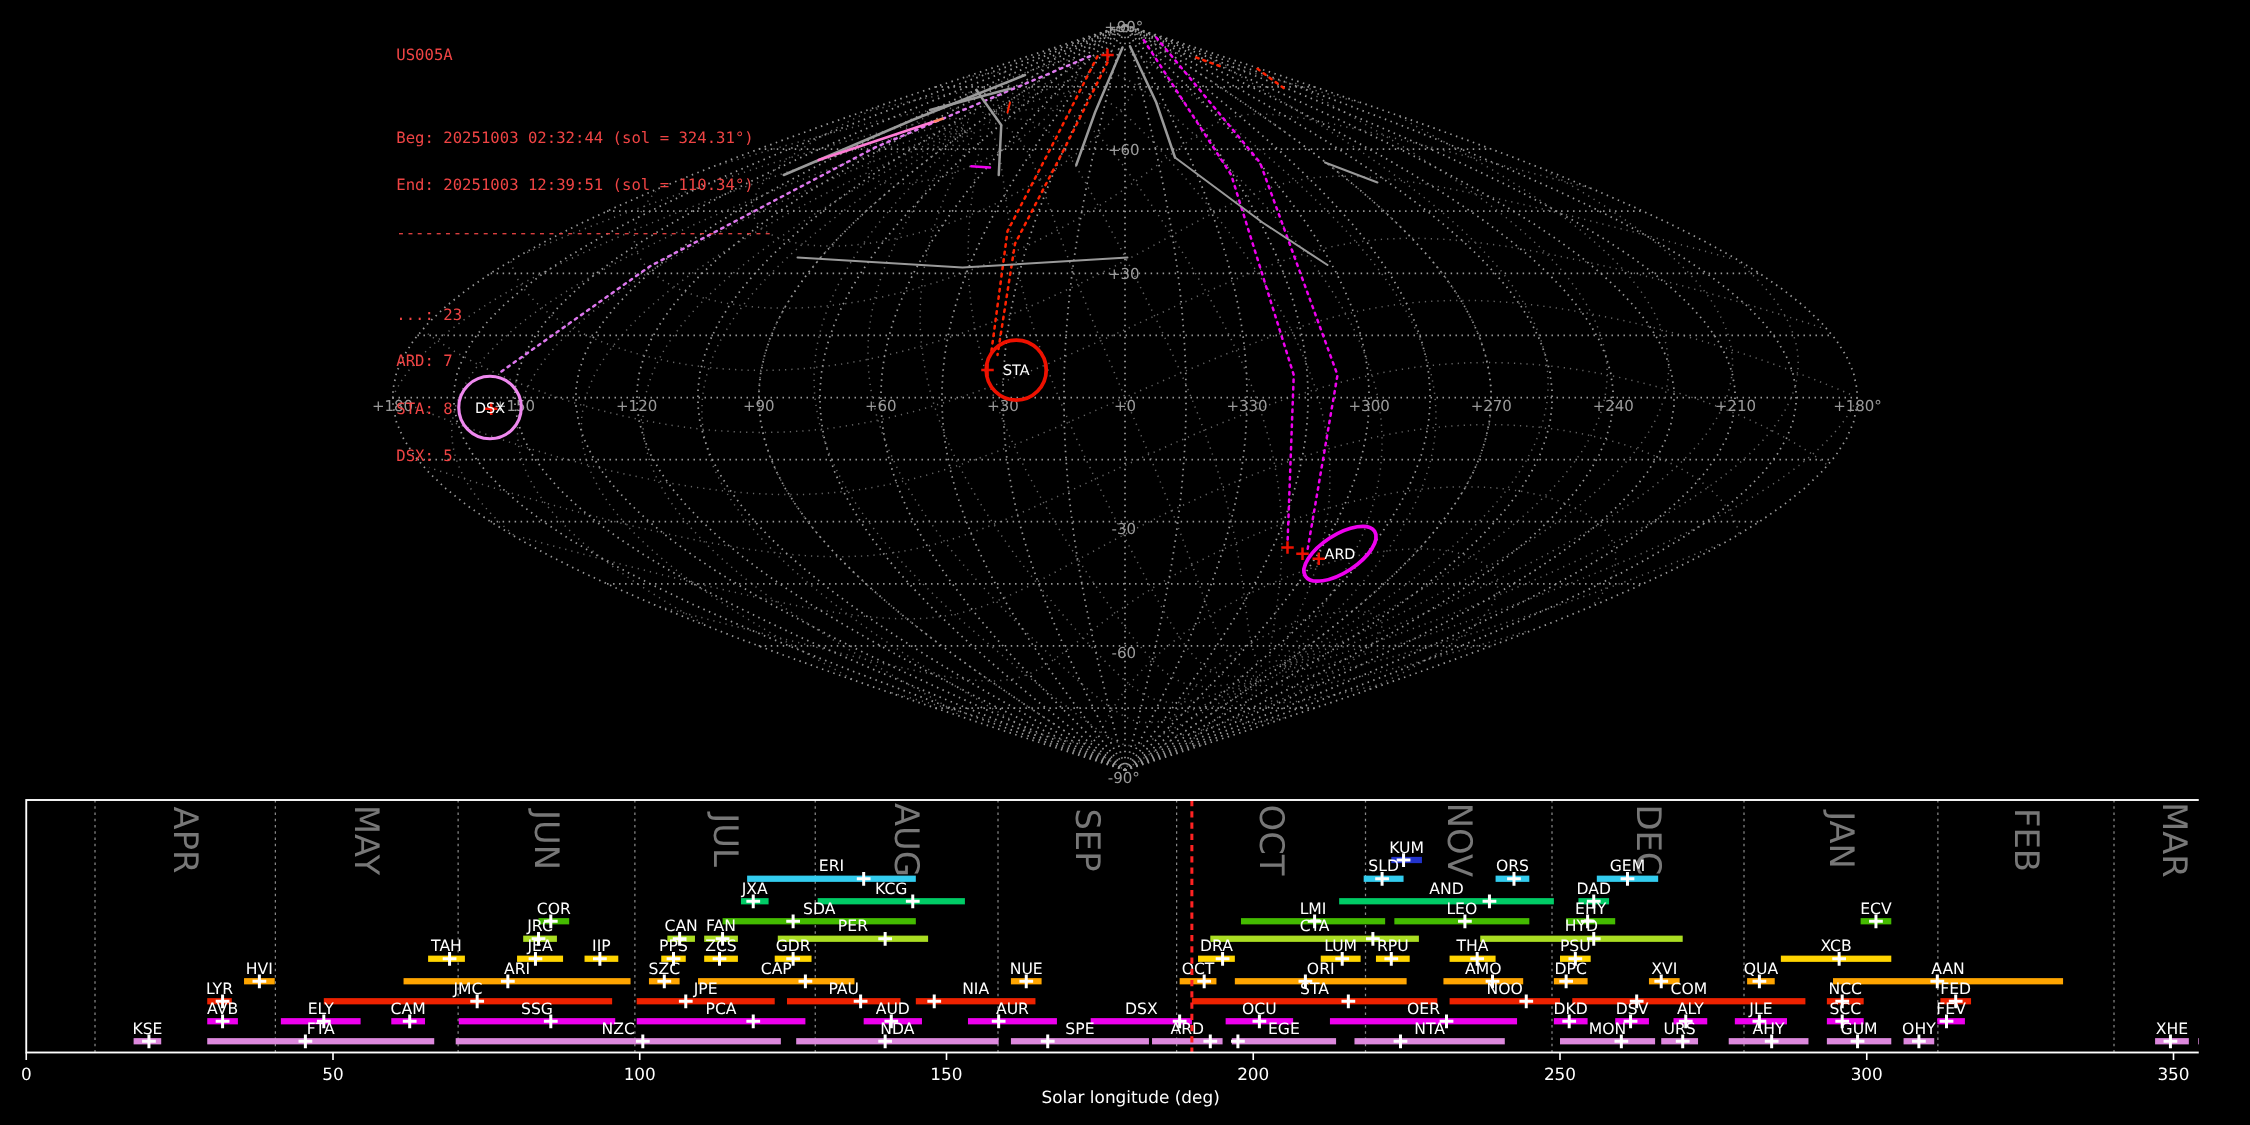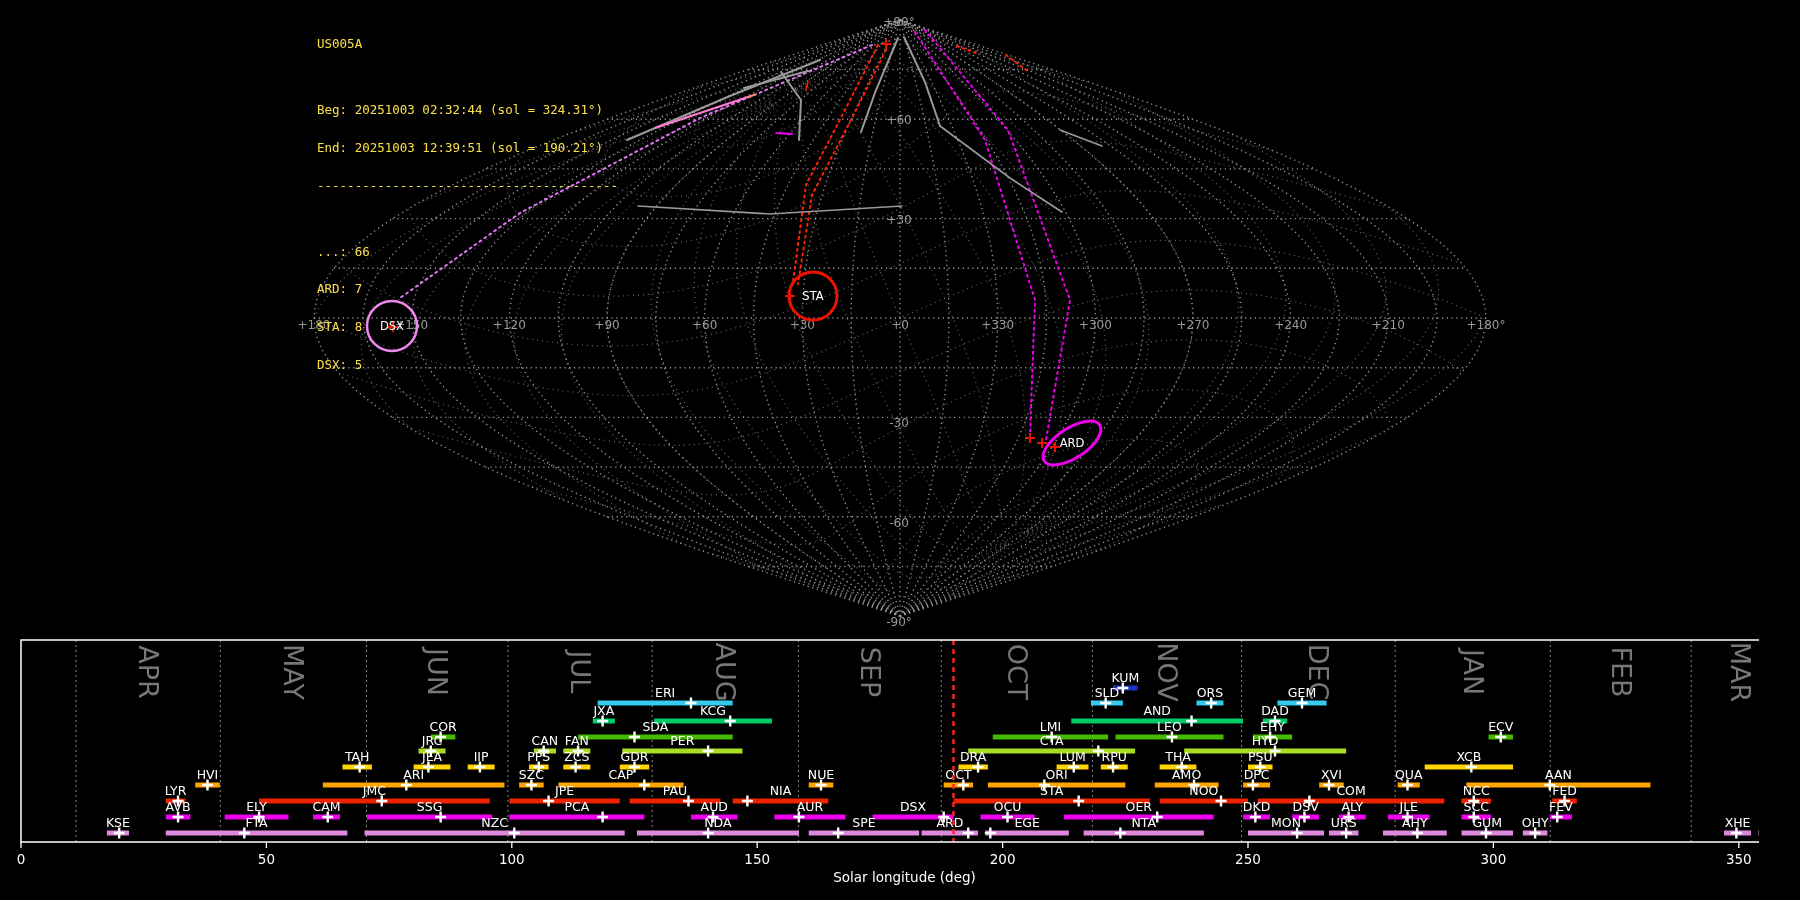--- a/index.html
+++ b/index.html
@@ -1,21 +1,21 @@
 <!DOCTYPE html>
 <html><head>
 <meta charset="utf-8">
 <style>
   html,body{margin:0;padding:0;background:#000;}
   .stage{position:relative;width:1759px;height:900px;background:#000;overflow:hidden;
          font-family:"DejaVu Sans",sans-serif;}
   svg{position:absolute;left:0;display:block;}
   #sky{top:0;}
   #tl{top:636px;}
-  .info{position:absolute;left:317px;top:13px;color:#fde047;z-index:5;
+  .info{position:absolute;left:317px;top:13px;color:#ef4444;z-index:5;
         font-family:"DejaVu Sans Mono",monospace;font-size:12.5px;line-height:12.6px;
         white-space:pre;}
   .info .gap{height:3px;}
   text{font-family:"DejaVu Sans",sans-serif;}
 </style>
 </head>
 <body>
 
 <div class="stage">
   <svg id="sky" width="1800" height="636">
@@ -639,21 +639,21 @@
           <path d="M1738.8,842V848" stroke="#fff" stroke-width="1.3"></path>
           <text x="1738.8000000000002" y="864" fill="#fff" font-size="13.5px" text-anchor="middle">350</text>
           <text x="904.5" y="882" fill="#fff" font-size="13.5px" text-anchor="middle">Solar longitude (deg)</text>
         </g>
       </g>
     </svg>
   <div class="info">
     <div>US005A</div>
     <div class="gap"></div>
     <div>Beg: 20251003 02:32:44 (sol = 324.31°)</div>
-    <div>End: 20251003 12:39:51 (sol = 190.21°)</div>
+    <div>End: 20251003 12:39:51 (sol = 110.34°)</div>
     <div>----------------------------------------</div>
     <div class="gap"></div>
-    <div>...: 66</div>
+    <div>...: 23</div>
     <div>ARD: 7</div>
     <div>STA: 8</div>
     <div>DSX: 5</div>
   </div>
 </div>
 
 </body></html>

